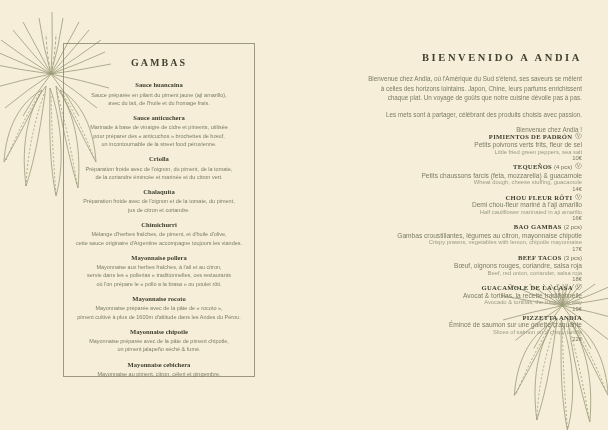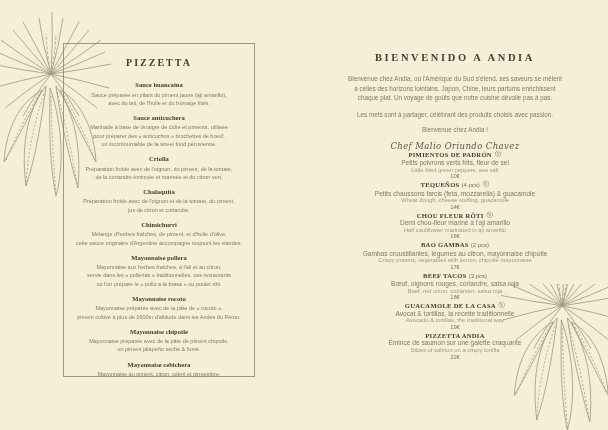--- a/index.html
+++ b/index.html
@@ -36,21 +36,21 @@
     font-size:6.6px;font-weight:bold;line-height:8.5px;
     color:#3f4030;
   }
   .entry p{
     margin:0;font-size:5.5px;line-height:8.2px;
     white-space:pre-line;color:#7b7c63;
   }
   
   .right-page{
     position:absolute;left:328px;top:52px;width:254px;
-    text-align:center;
+    text-align:right;
   }
   .welcome-title{
     margin:0 0 11px 0;
     font-family:"Liberation Serif",serif;
     font-size:10.5px;font-weight:bold;letter-spacing:2.6px;
     color:#3f4030;
   }
   .intro{margin:0;font-size:6.3px;line-height:9.6px;white-space:pre-line;color:#7b7c63;}
   .share{margin:7px 0 0 0;font-size:6.3px;line-height:9.6px;color:#7b7c63;}
   .greet{margin:7px 0 0 0;font-size:6.3px;color:#7b7c63;}
@@ -130,21 +130,21 @@
   <svg class="palm palm-tl" width="130" height="230" viewBox="0 0 130 230">
     <use href="#palm-art"></use>
   </svg>
 
   <svg class="palm palm-br" width="120" height="150" viewBox="10 60 120 150">
     <use href="#palm-art" transform="translate(8,-4) scale(1.02)"></use>
   </svg>
 
   <div class="left-page">
     <div class="frame">
-      <h1 class="lex-title">PIZZETTA</h1>
+      <h1 class="lex-title">GAMBAS</h1>
 
       <div class="entry">
         <h2>Sauce huancaina</h2>
         <p>Sauce préparée en pilant du piment jaune (ají amarillo),
 avec du lait, de l'huile et du fromage frais.</p>
       </div>
       <div class="entry">
         <h2>Sauce anticuchera</h2>
         <p>Marinade à base de vinaigre de cidre et piments, utilisée
 pour préparer des « anticuchos » brochettes de bœuf,
@@ -188,21 +188,20 @@
     </div>
   </div>
 
   <div class="right-page">
     <h1 class="welcome-title">BIENVENIDO A ANDIA</h1>
     <p class="intro">Bienvenue chez Andia, où l'Amérique du Sud s'étend, ses saveurs se mêlent
 à celles des horizons lointains. Japon, Chine, leurs parfums enrichissent
 chaque plat. Un voyage de goûts que notre cuisine dévoile pas à pas.</p>
     <p class="share">Les mets sont à partager, célébrant des produits choisis avec passion.</p>
     <p class="greet">Bienvenue chez Andia !</p>
-    <p class="signature">Chef Malio Oriundo Chavez</p>
 
 
     <div class="item">
       <div class="name-line">
         <span>PIMIENTOS DE PADRÓN</span>
         <span class="veg">Ⓥ</span>
       </div>
       <p class="fr">Petits poivrons verts frits, fleur de sel</p>
       <p class="en">Little fried green peppers, sea salt</p>
       <p class="price">10€</p>

